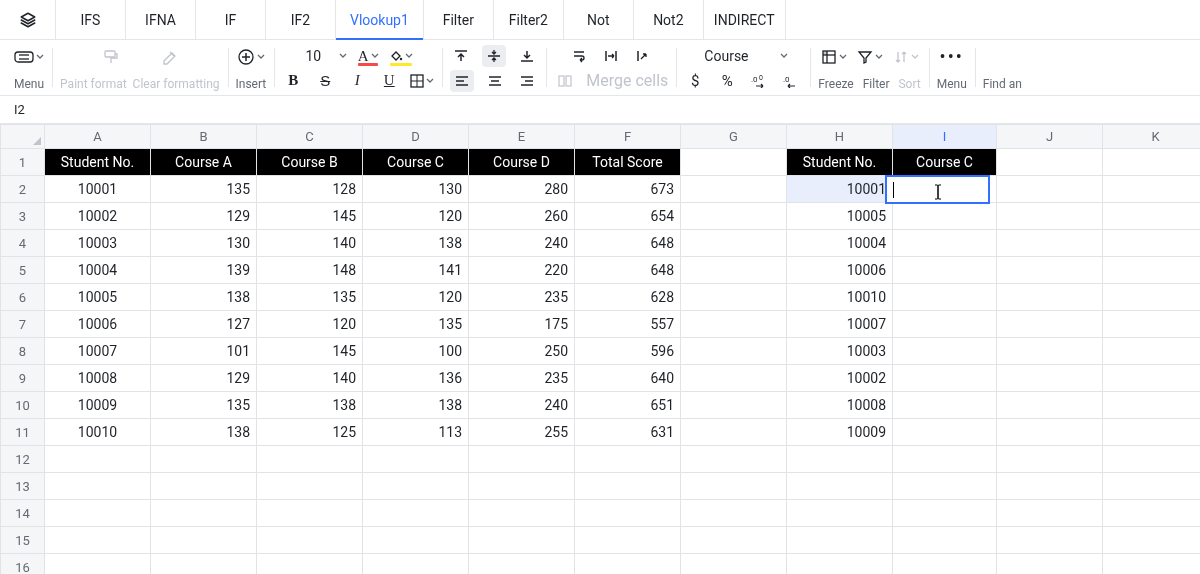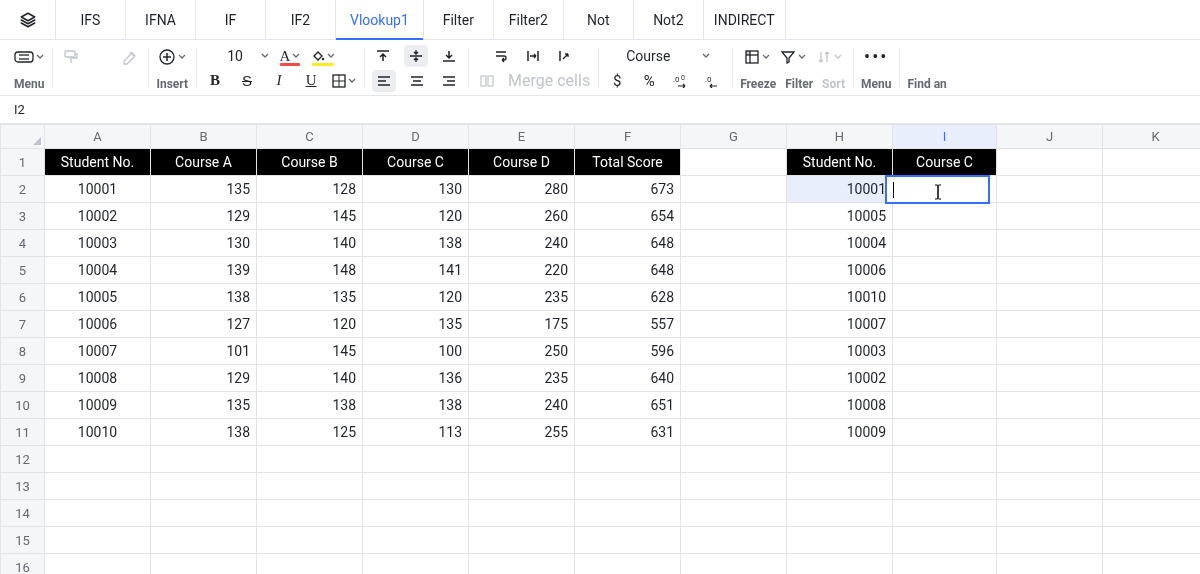--- a/index.html
+++ b/index.html
@@ -12,21 +12,21 @@
   .sheet-tab { height: 100%; display: flex; align-items: center; justify-content: center; padding: 0 14px; border-right: 1px solid #e5e6eb; color: #1f2329; cursor: pointer; min-width: 70px; position: relative; font-size: 14px; }
   .sheet-tab.active { color: #3370ff; text-align: right; }
   .sheet-tab.active::after { content: ""; position: absolute; left: 0; right: 0; bottom: -1px; height: 2px; background: #3370ff; }
   .sheet-tab.narrow { min-width: 0; padding: 0 10px; }
 
   
   .toolbar { display: flex; align-items: stretch; height: 56px; border-bottom: 1px solid #e5e6eb; padding: 0 6px; }
   .tgroup { display: flex; flex-direction: column; align-items: center; justify-content: space-between; padding: 4px 8px 2px 8px; position: relative; }
   .tgroup + .tgroup::before { content: ""; position: absolute; left: 0; top: 8px; bottom: 8px; width: 1px; background: #e5e6eb; }
   .trow { display: flex; align-items: center; gap: 10px; height: 26px; }
-  .tlabel { font-size: 12px; color: #646a73; height: 18px; display: flex; align-items: center; font-weight: bold; }
+  .tlabel { font-size: 12px; color: #646a73; height: 18px; display: flex; align-items: center; }
   .tbtn { display: flex; align-items: center; justify-content: center; min-width: 22px; height: 22px; color: #1f2329; cursor: pointer; border-radius: 4px; }
   .tbtn.disabled { color: #c0c4cc; cursor: default; }
   .tbtn svg { display: block; }
   .caret { margin-left: 2px; }
   .fontsize { font-size: 14px; min-width: 30px; text-align: left; padding-left: 2px; }
   .numfmt { font-size: 14px; min-width: 90px; text-align: left; padding-left: 6px; display:flex; align-items:center; }
   .more-dots { font-size: 18px; letter-spacing: 2px; line-height: 1; }
   .bold-b { font-weight: 700; font-size: 15px; font-family: "Times New Roman", serif; }
   .italic-i { font-style: italic; font-size: 15px; font-family: "Times New Roman", serif; }
   .strike-s { text-decoration: line-through; font-size: 15px; font-family: Arial, sans-serif; }
@@ -129,20 +129,21 @@
             <path d="M13 5h2v4H9v5" fill="none" stroke="#c0c4cc" stroke-width="1.3"></path>
           </svg>
       </span>
       <span class="tbtn disabled" style="margin-left:26px;">
         <svg width="18" height="16" viewBox="0 0 18 16">
             <path d="M4 12l8-8 3 3-8 8H4v-3z" fill="none" stroke="#c0c4cc" stroke-width="1.3"></path>
             <line x1="10" y1="3" x2="14" y2="7" stroke="#c0c4cc" stroke-width="1.3"></line>
           </svg>
       </span>
     </div>
+    <div class="tlabel"><span class="tbtn disabled" style="min-width:0">Paint format</span>&nbsp;&nbsp;<span class="tbtn disabled" style="min-width:0">Clear formatting</span></div>
   </div>
 
   <div class="tgroup">
     <div class="trow">
       <span class="tbtn">
         <svg width="18" height="18" viewBox="0 0 18 18">
             <circle cx="9" cy="9" r="7" fill="none" stroke="#1f2329" stroke-width="1.3"></circle>
             <line x1="9" y1="5" x2="9" y2="13" stroke="#1f2329" stroke-width="1.5"></line>
             <line x1="5" y1="9" x2="13" y2="9" stroke="#1f2329" stroke-width="1.5"></line>
           </svg>

